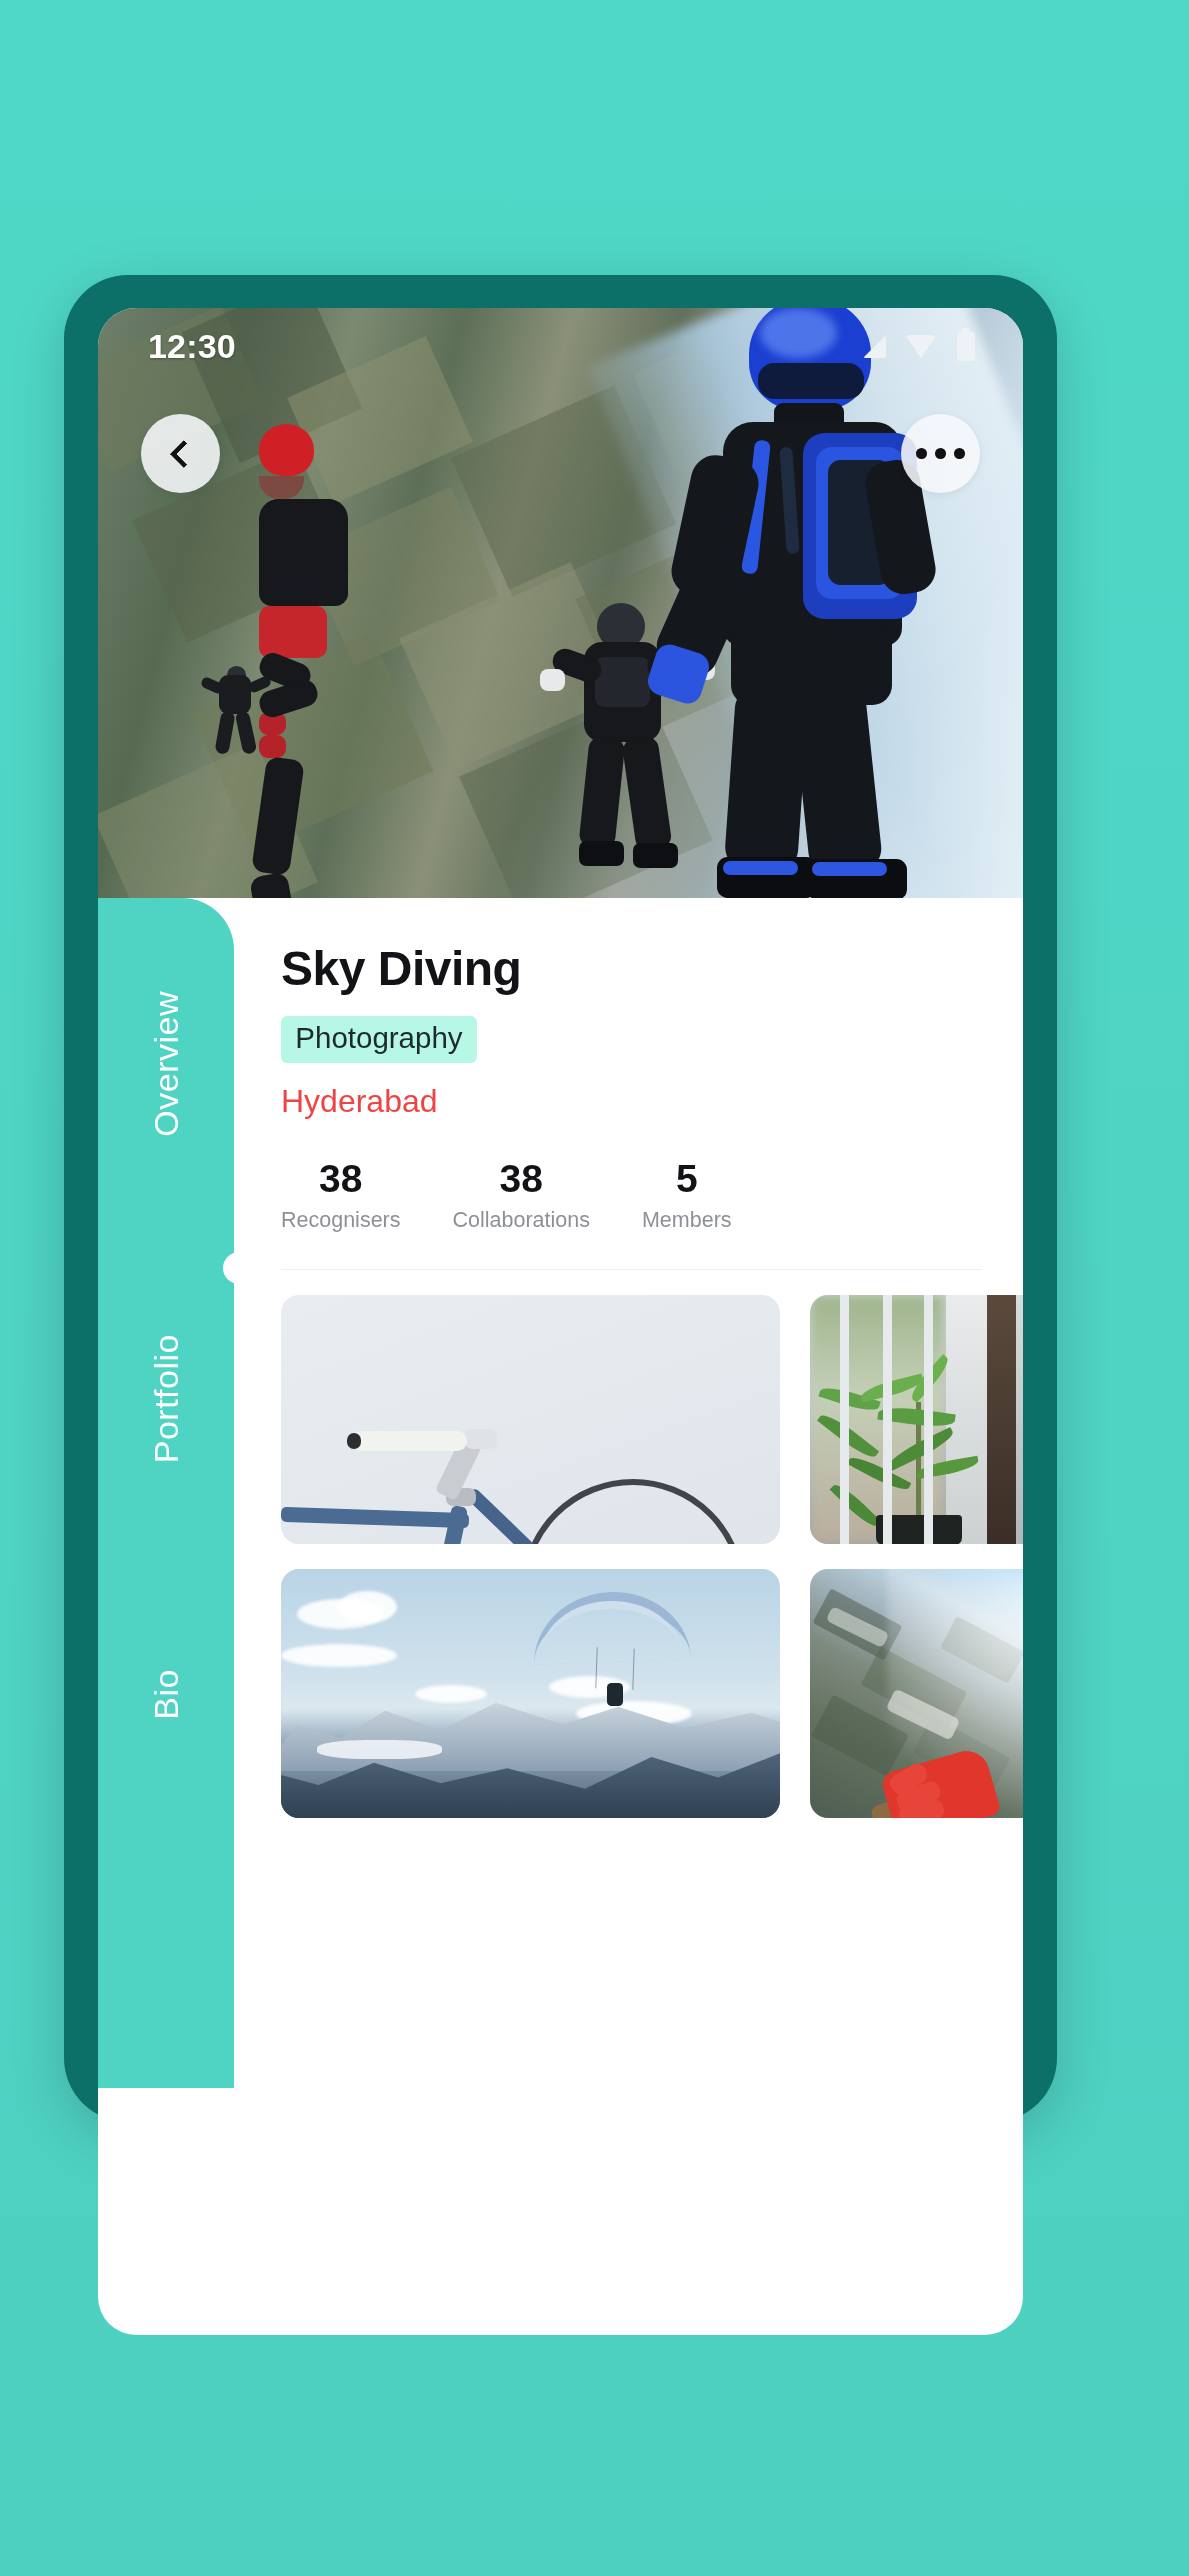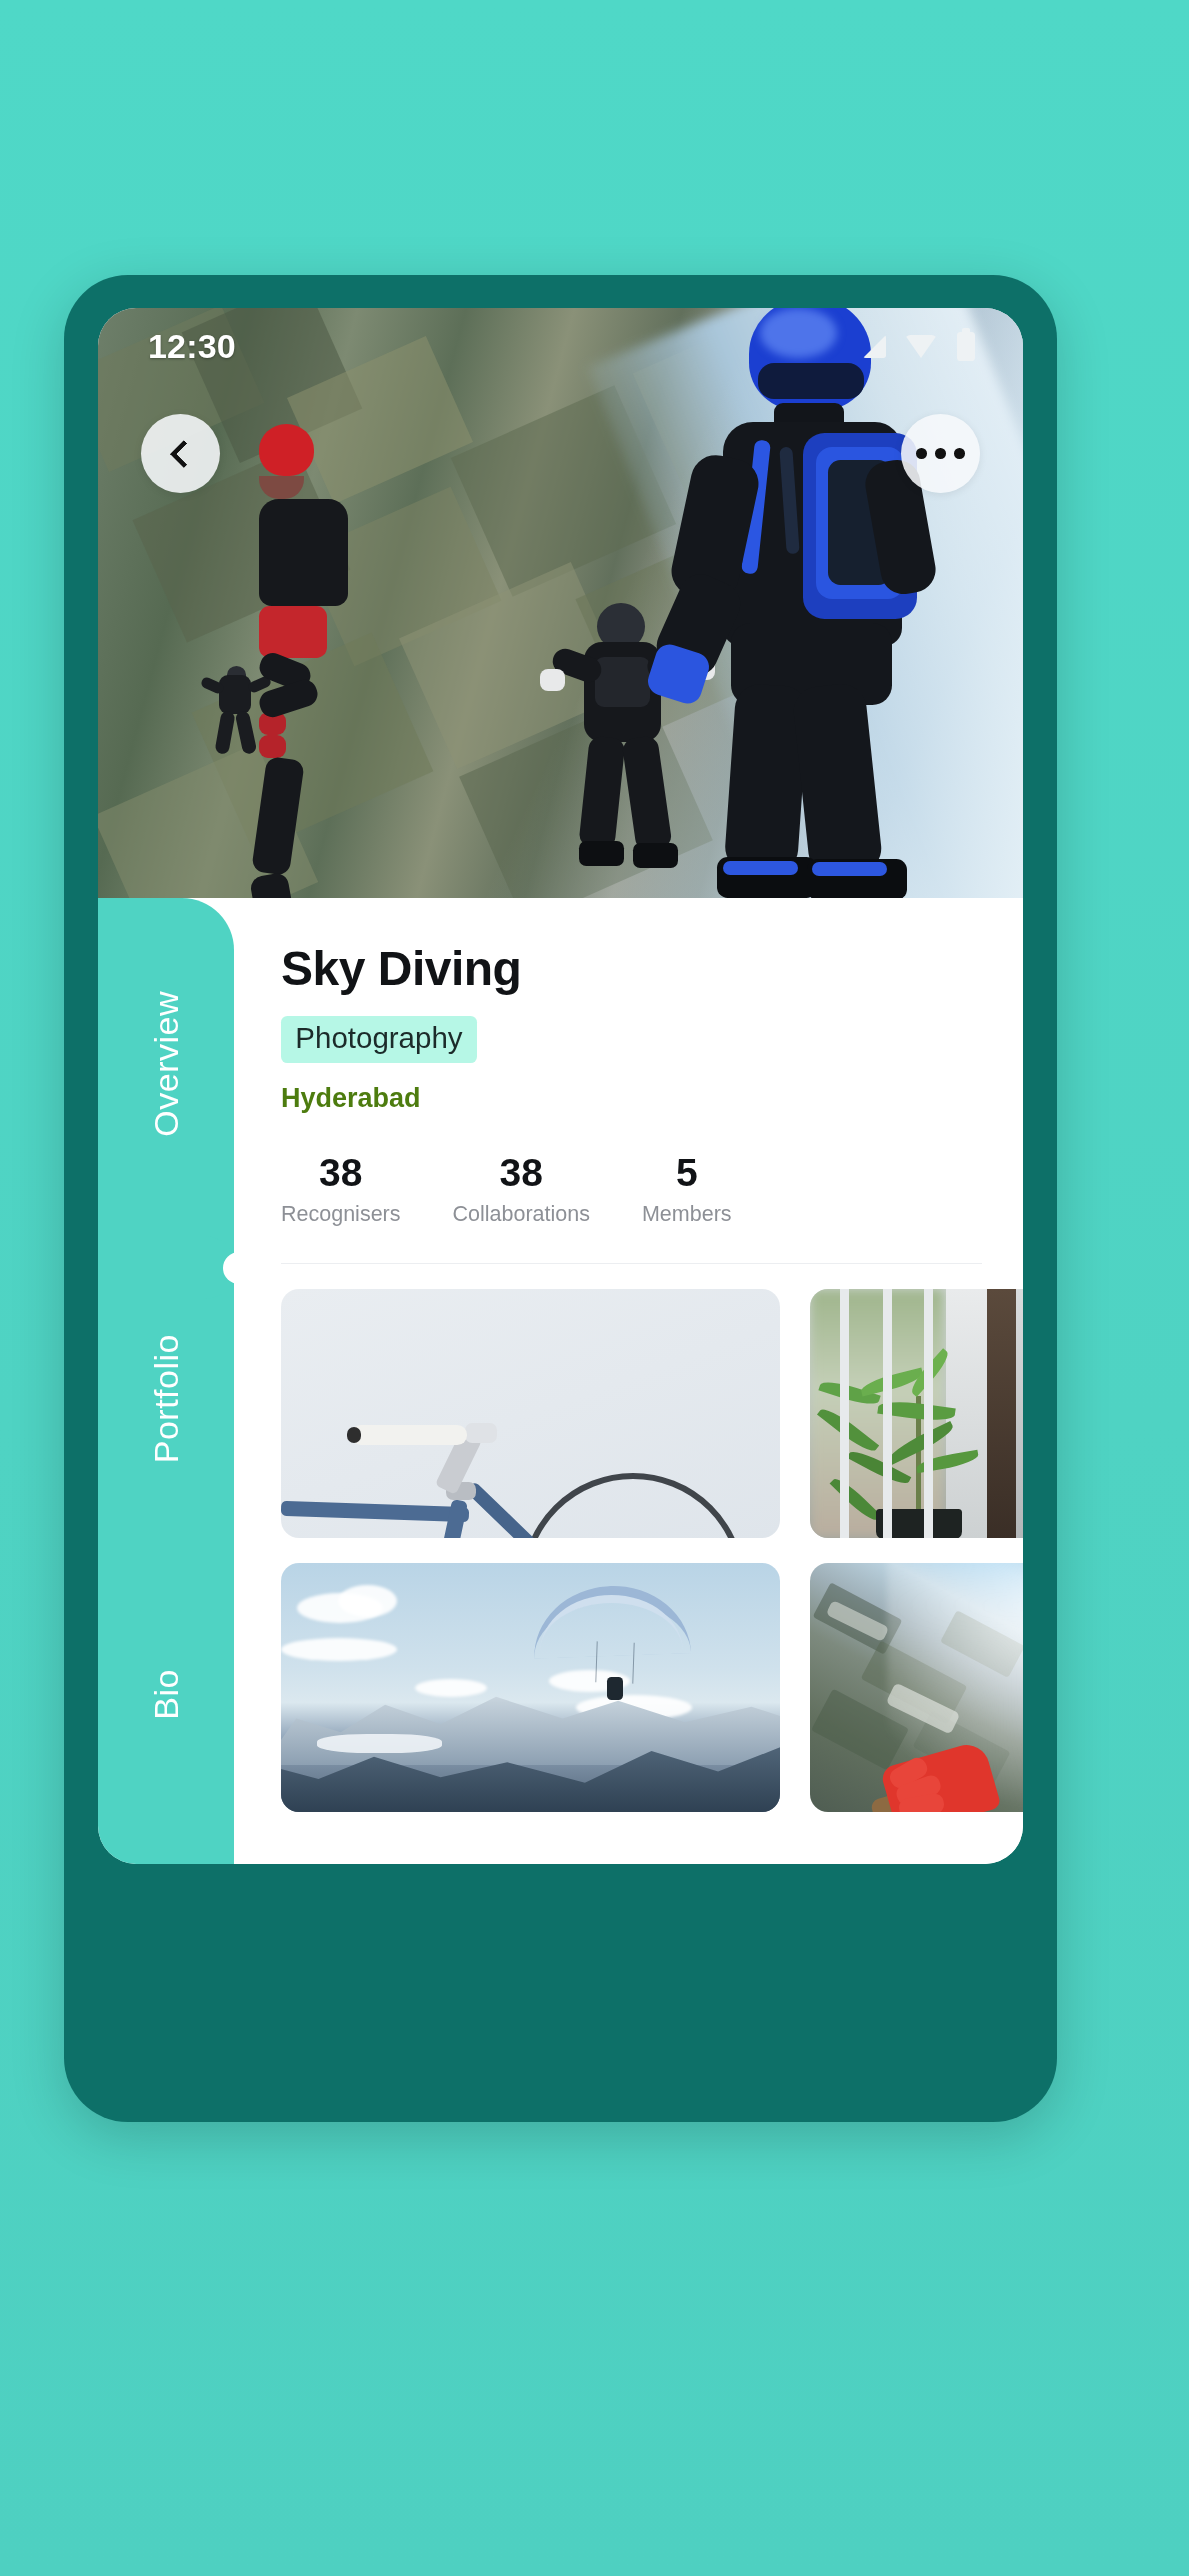--- a/index.html
+++ b/index.html
@@ -34,21 +34,21 @@
   
   #phone-device {
     height: 1847px;
   }
 
   #phone-screen {
     position: absolute;
     left: 34px;
     top: 33px;
     width: 925px;
-    height: 1556px;
+    height: 2027px;
     border-radius: 38px;
     overflow: hidden;
     background: #ffffff;
   }
 
   
   #hero {
     position: absolute;
     left: 0; top: 0;
     width: 925px;
@@ -303,23 +303,22 @@
     margin-top: 19.7px;
     background: #b6f7e6;
     color: #1c2b2a;
     font-size: 29.5px;
     padding: 7.2px 14.3px 9px;
     border-radius: 6.3px;
     line-height: 1.05;
   }
   #location-text {
     margin-top: 19.7px;
-    font-size: 27px;
-    color: #4d7c0f;
-    font-weight: bold;
+    font-size: 32px;
+    color: #ef4444;
   }
 
   
   #stats-row {
     display: flex;
     margin-top: 39px;
     gap: 52px;
   }
   .stat { text-align: center; }
   .stat-value {

